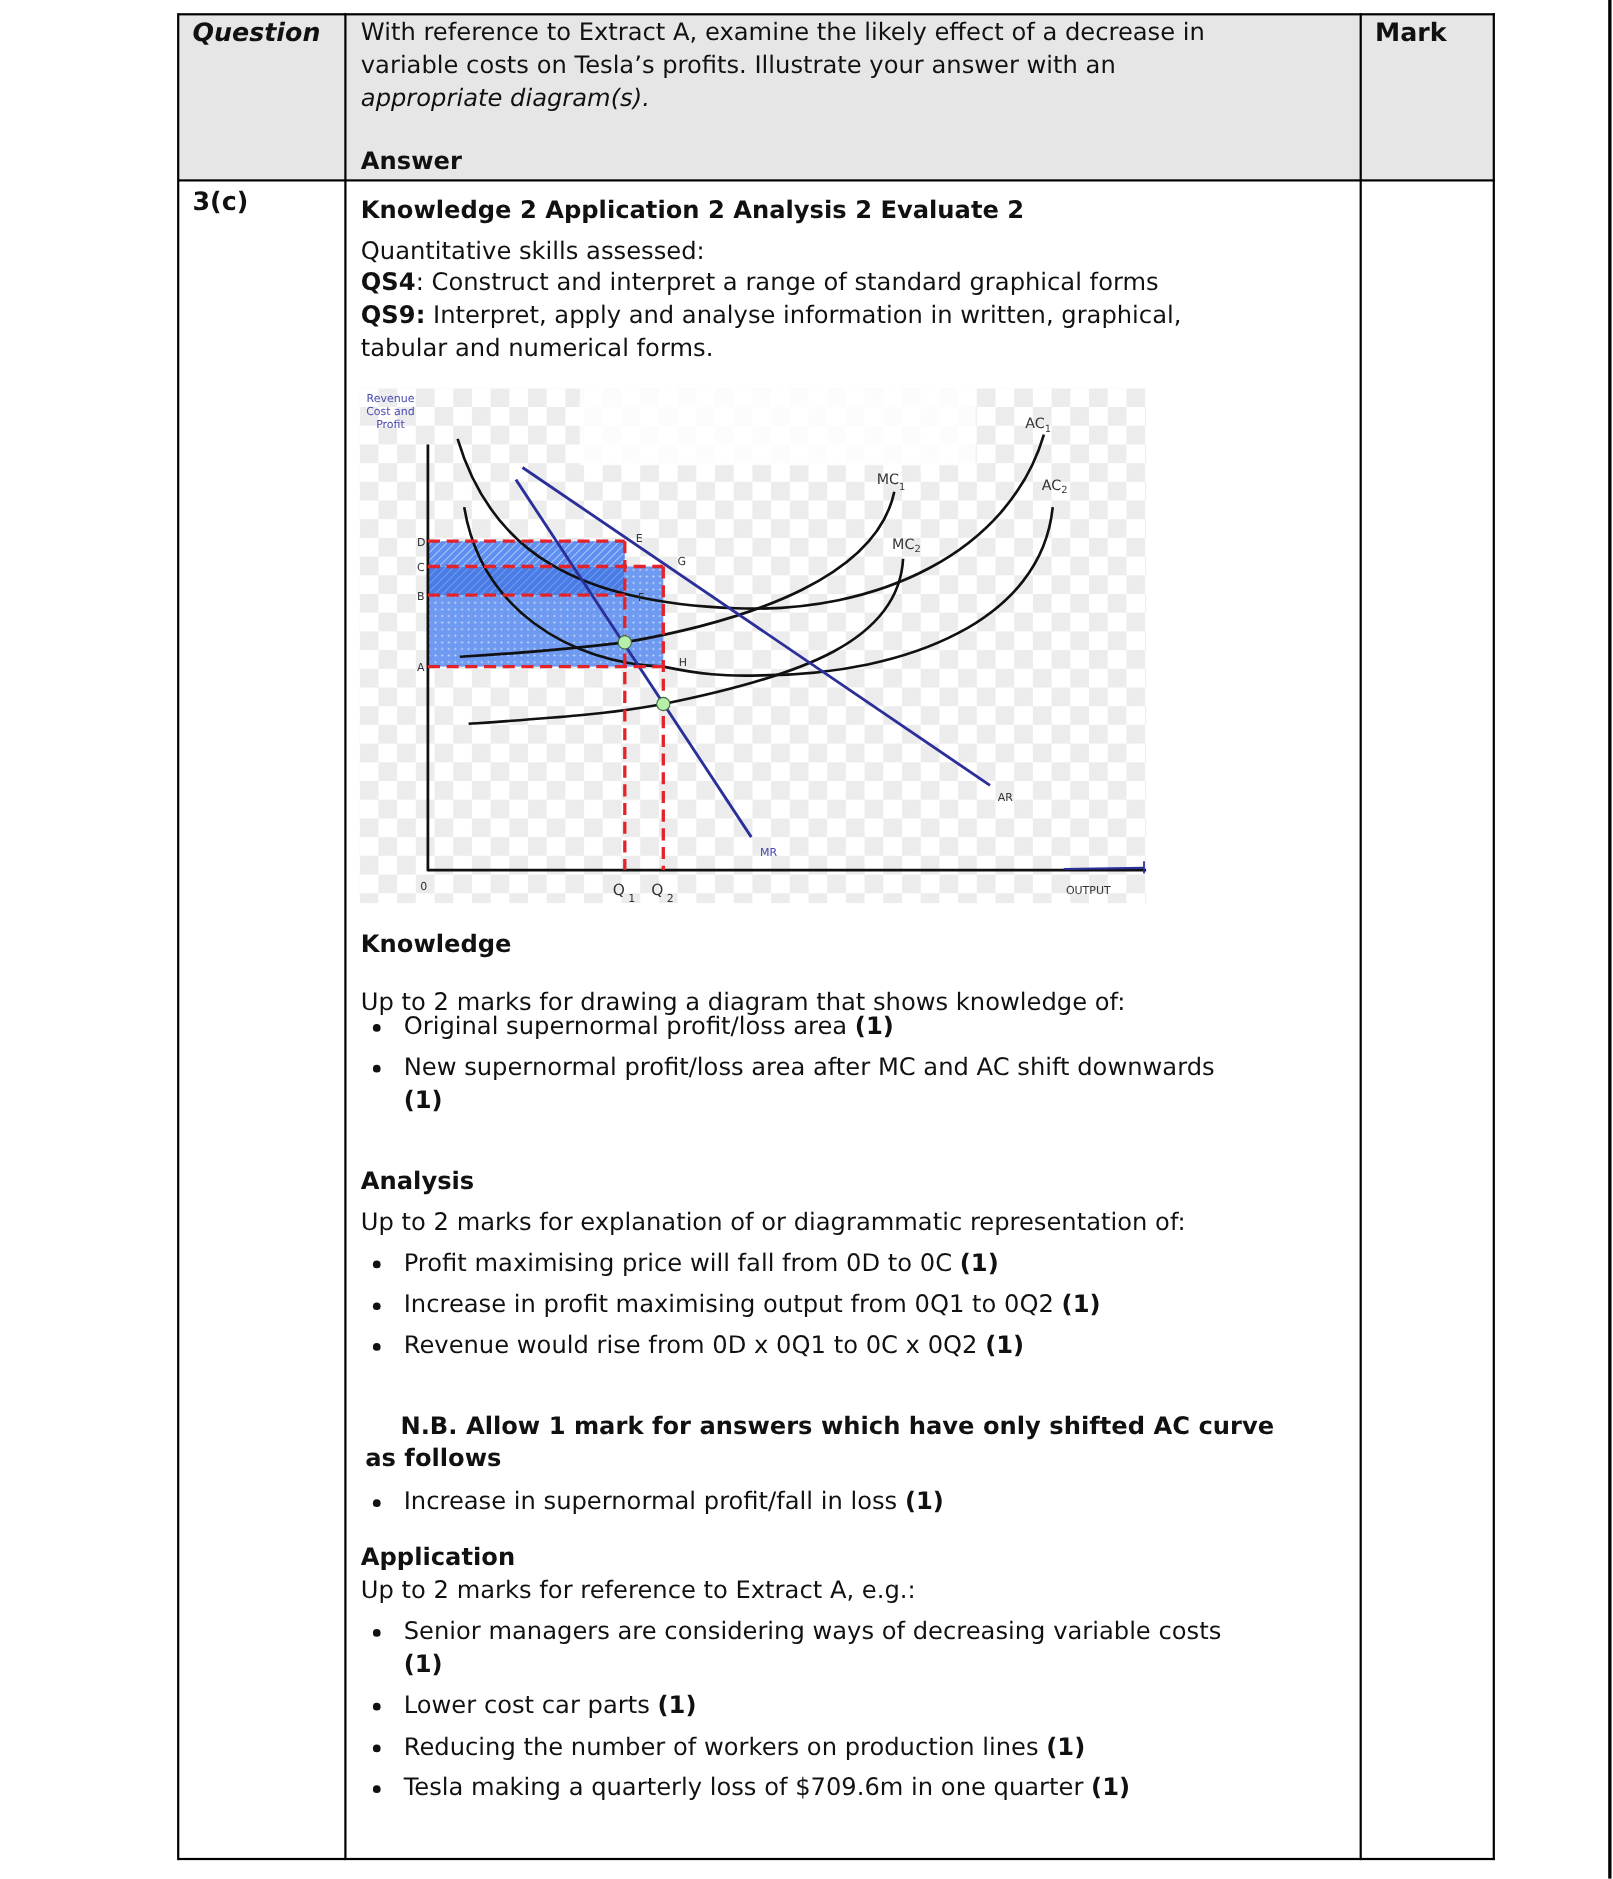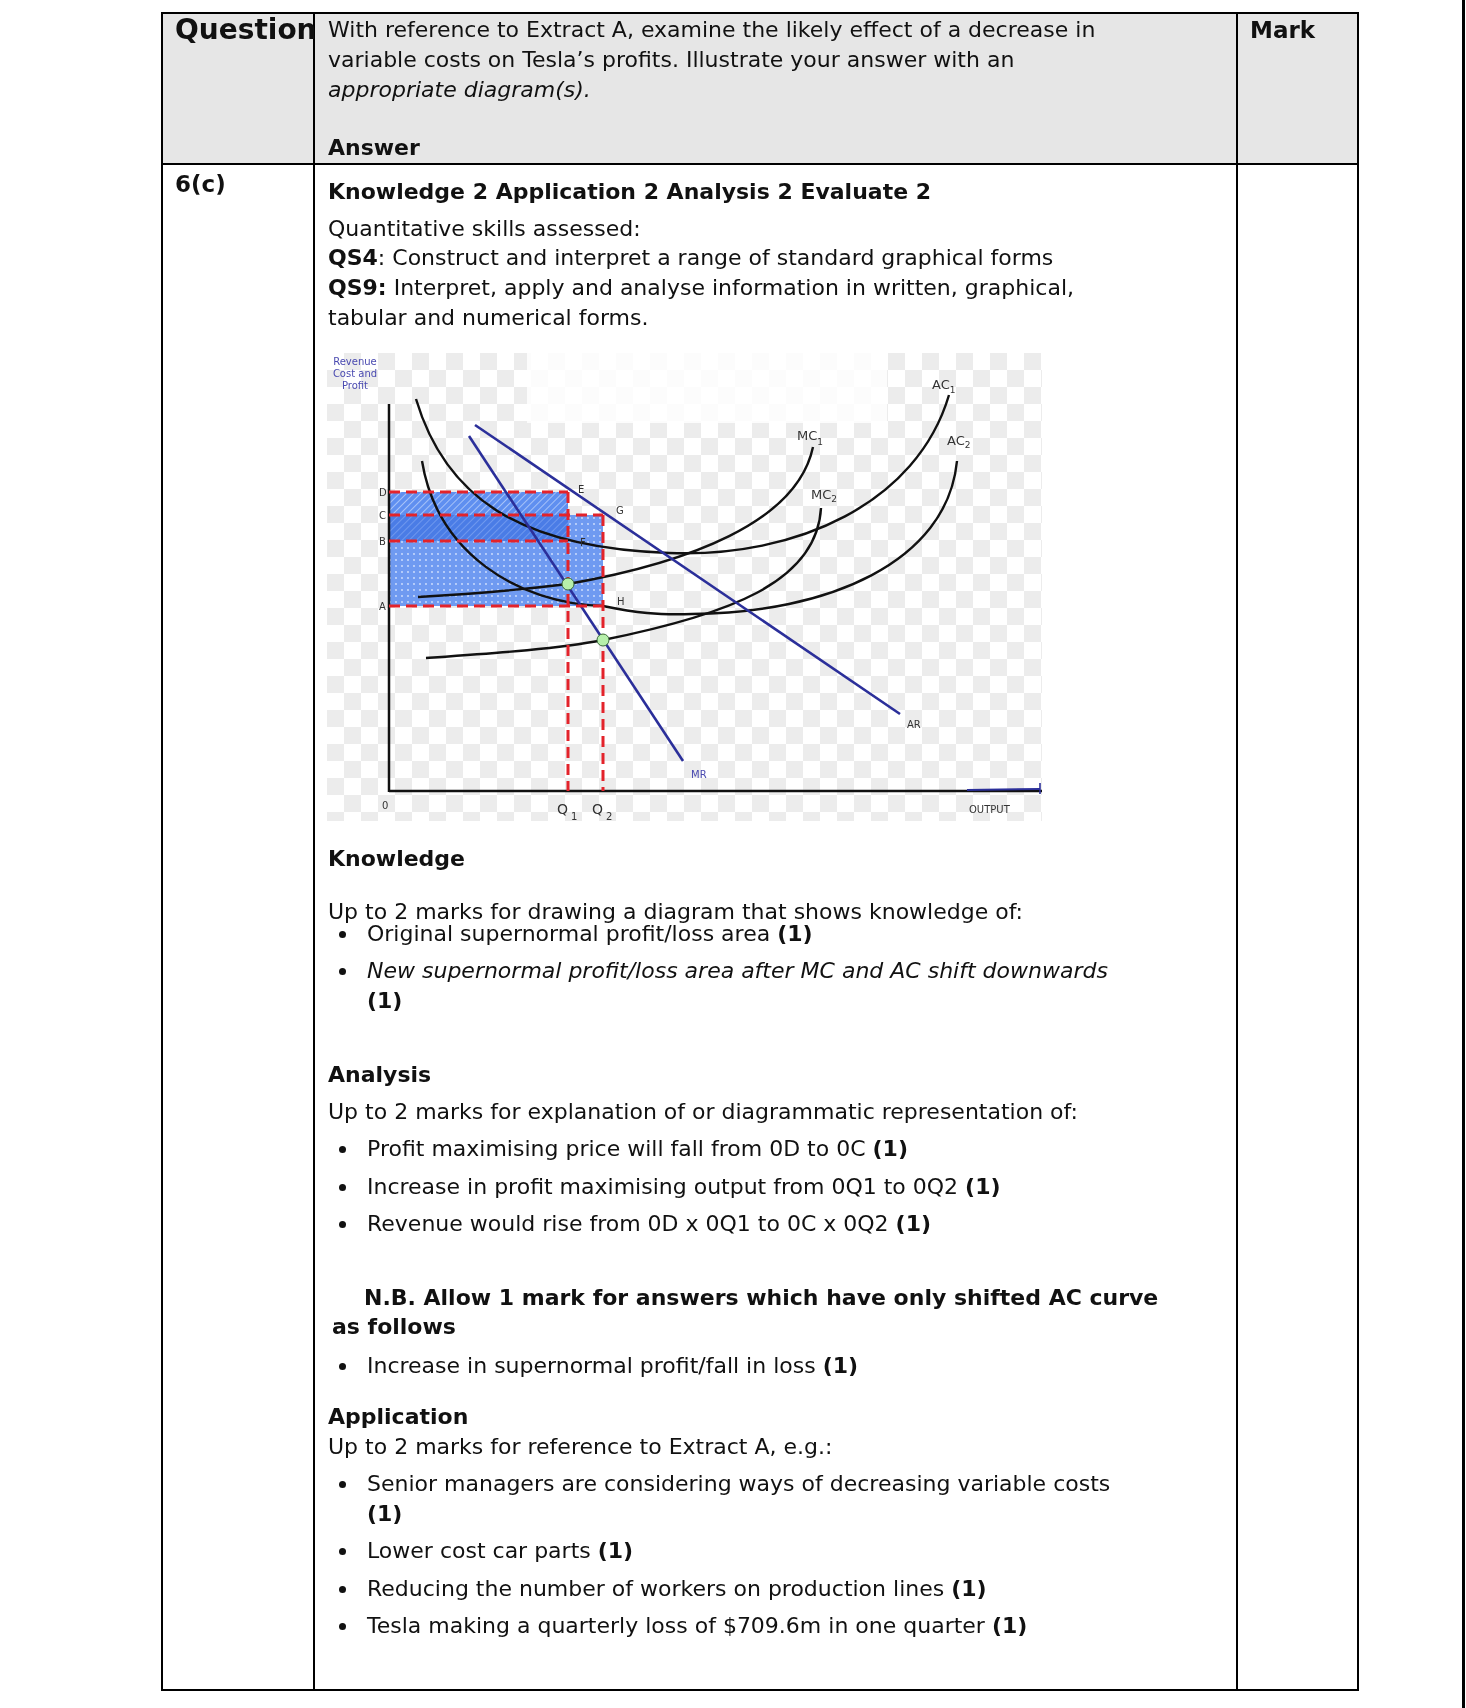--- a/index.html
+++ b/index.html
@@ -29,28 +29,28 @@
 <div class="hdr-bg" style="left:162px; top:13px; width:1196px; height:150px;"></div>
 
 <div class="rule" style="left:162px; top:12px; width:1197px; height:2px;"></div>
 <div class="rule" style="left:162px; top:163px; width:1197px; height:2px;"></div>
 <div class="rule" style="left:162px; top:1689px; width:1197px; height:2px;"></div>
 <div class="rule" style="left:161px; top:12px; width:2px; height:1679px;"></div>
 <div class="rule" style="left:313px; top:12px; width:2px; height:1679px;"></div>
 <div class="rule" style="left:1236px; top:12px; width:2px; height:1679px;"></div>
 <div class="rule" style="left:1357px; top:12px; width:2px; height:1679px;"></div>
 
-<div class="line b" style="left:175px; top:16px; font-size:28px;">Question</div>
+<div class="line b" style="left:175px; top:16px; font-size:23px;font-style:italic;">Question</div>
 <div class="line" style="left:328px; top:16px;">With reference to Extract A, examine the likely effect of a decrease in</div>
 <div class="line" style="left:328px; top:46px;">variable costs on Tesla’s profits. Illustrate your answer with an</div>
 <div class="line" style="left:328px; top:76px;font-style:italic;">appropriate diagram(s).</div>
 <div class="line b" style="left:328px; top:134px;">Answer</div>
 <div class="line b" style="left:1250px; top:16px; font-size:23px;">Mark</div>
 
-<div class="line b" style="left:175px; top:170px; font-size:23px;">6(c)</div>
+<div class="line b" style="left:175px; top:170px; font-size:23px;">3(c)</div>
 
 <div class="line b" style="left:328px; top:178px;">Knowledge 2 Application 2 Analysis 2 Evaluate 2</div>
 <div class="line" style="left:328px; top:215px;">Quantitative skills assessed:</div>
 <div class="line" style="left:328px; top:244px;text-align:center;">
   <span class="b">QS4</span><span>: Construct and interpret a range of standard graphical forms</span>
 </div>
 <div class="line" style="left:328px; top:274px;">
   <span class="b">QS9:</span><span> Interpret, apply and analyse information in written, graphical,</span>
 </div>
 <div class="line" style="left:328px; top:304px;">tabular and numerical forms.</div>
@@ -136,21 +136,21 @@
       <text x="642" y="460" font-size="10">OUTPUT</text>
     </g>
   </svg>
 </div>
 
 <div class="line b" style="left:328px; top:845px;">Knowledge</div>
 <div class="line" style="left:328px; top:882px;margin-top:16px;">Up to 2 marks for drawing a diagram that shows knowledge of:</div>
 <div class="bullet-dot" style="left:339px; top:931px;"></div>
 <div class="line" style="left:367px; top:920px;"><span>Original supernormal profit/loss area </span><span class="b">(1)</span></div>
 <div class="bullet-dot" style="left:339px; top:968px;"></div>
-<div class="line" style="left:367px; top:957px;font-style:italic;">New supernormal profit/loss area after MC and AC shift downwards</div>
+<div class="line" style="left:367px; top:957px;">New supernormal profit/loss area after MC and AC shift downwards</div>
 <div class="line b" style="left:367px; top:987px;">(1)</div>
 
 <div class="line b" style="left:328px; top:1061px;">Analysis</div>
 <div class="line" style="left:328px; top:1098px;">Up to 2 marks for explanation of or diagrammatic representation of:</div>
 <div class="bullet-dot" style="left:339px; top:1146px;"></div>
 <div class="line" style="left:367px; top:1135px;"><span>Profit maximising price will fall from 0D to 0C </span><span class="b">(1)</span></div>
 <div class="bullet-dot" style="left:339px; top:1184px;"></div>
 <div class="line" style="left:367px; top:1173px;"><span>Increase in profit maximising output from 0Q1 to 0Q2 </span><span class="b">(1)</span></div>
 <div class="bullet-dot" style="left:339px; top:1221px;"></div>
 <div class="line" style="left:367px; top:1210px;"><span>Revenue would rise from 0D x 0Q1 to 0C x 0Q2 </span><span class="b">(1)</span></div>

